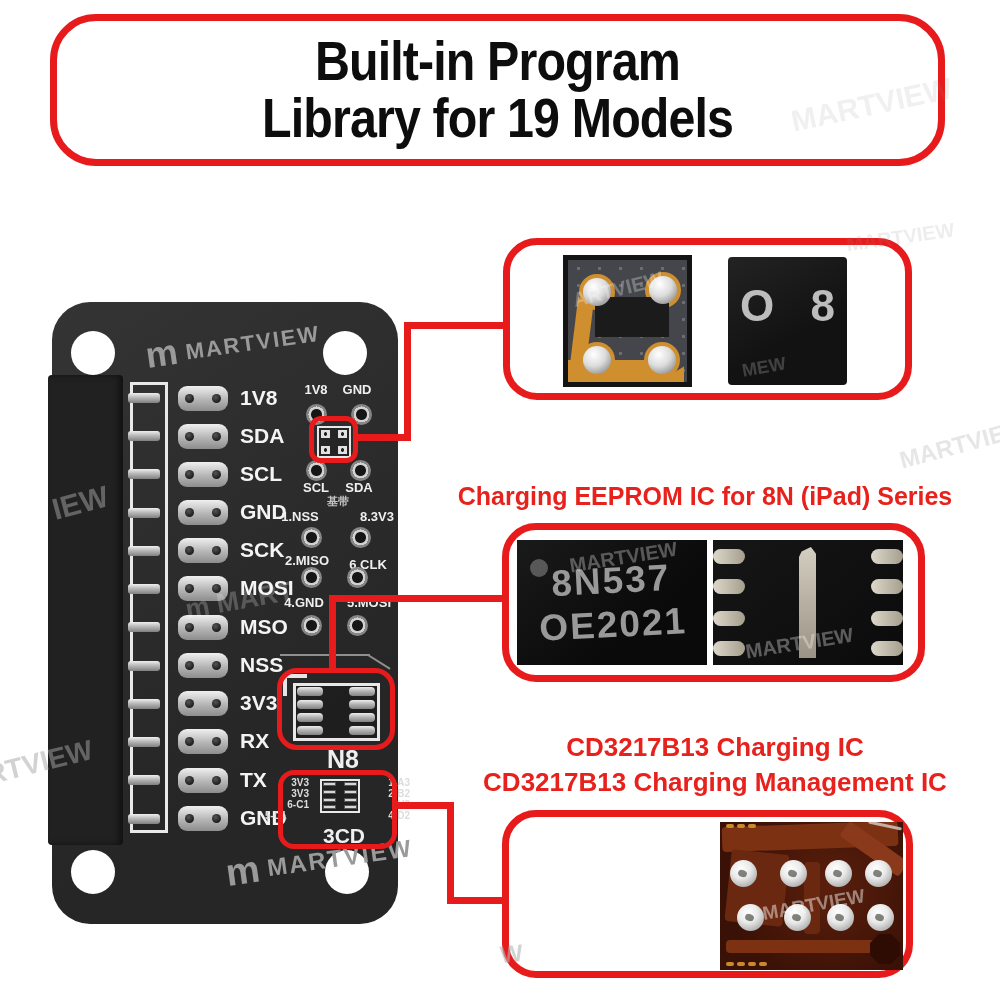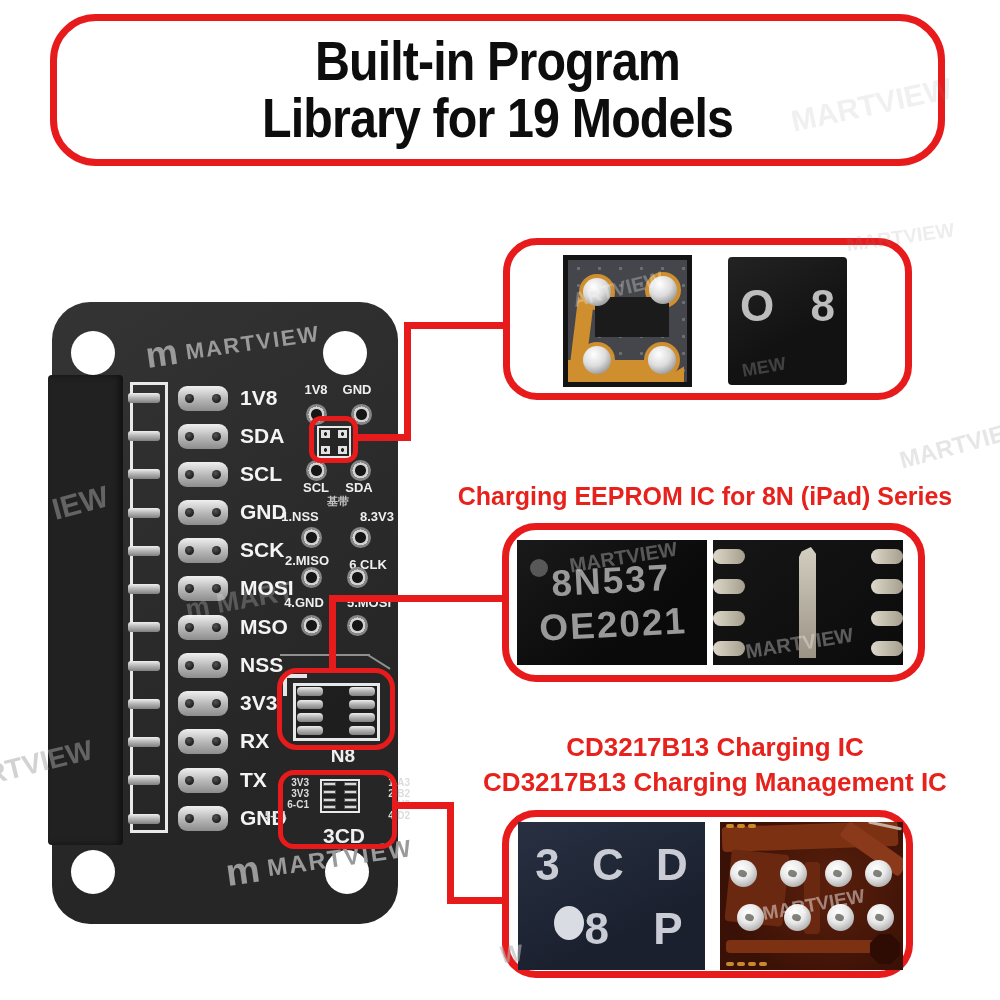--- a/index.html
+++ b/index.html
@@ -210,21 +210,21 @@
     <div class="silk" style="left:231px;top:372px;width:4px;height:22px;background:#e6e6e6;"></div>
     <div class="fp" style="left:241px;top:381px;width:87px;height:58px;border-width:3px;background:rgba(0,0,0,.2);"></div>
     <div class="n8pad" style="left:245px;top:385px;"></div>
     <div class="n8pad" style="left:245px;top:398px;"></div>
     <div class="n8pad" style="left:245px;top:411px;"></div>
     <div class="n8pad" style="left:245px;top:424px;"></div>
     <div class="n8pad" style="left:297px;top:385px;"></div>
     <div class="n8pad" style="left:297px;top:398px;"></div>
     <div class="n8pad" style="left:297px;top:411px;"></div>
     <div class="n8pad" style="left:297px;top:424px;"></div>
-    <div class="sm-label" style="left:271px;top:443px;width:40px;font-size:19px;">N8</div>
+    <div class="sm-label" style="left:271px;top:443px;width:40px;font-size:25px;">N8</div>
 
     <div class="fp" style="left:268px;top:477px;width:40px;height:34px;"></div>
     <div class="cdbar" style="left:271px;top:480px;"></div>
     <div class="cdbar" style="left:271px;top:488px;"></div>
     <div class="cdbar" style="left:271px;top:496px;"></div>
     <div class="cdbar" style="left:271px;top:503px;"></div>
     <div class="cdbar" style="left:292px;top:480px;"></div>
     <div class="cdbar" style="left:292px;top:488px;"></div>
     <div class="cdbar" style="left:292px;top:496px;"></div>
     <div class="cdbar" style="left:292px;top:503px;"></div>
@@ -310,25 +310,20 @@
     <div class="pill" style="left:158px;top:71px;"></div>
     <div class="pill" style="left:158px;top:101px;"></div>
     <div style="position:absolute;left:86px;top:7px;width:17px;height:111px;background:linear-gradient(180deg,#d3cec1,#9b9384);clip-path:polygon(15% 4%,70% 0,100% 6%,100% 100%,0 100%,0 9%);"></div>
     <div class="wm" style="left:32px;top:92px;font-size:20px;opacity:.32;transform:rotate(-9deg);color:#fff;">MARTVIEW</div>
   </div>
 
   <div class="red-label" style="left:465px;top:732px;width:500px;font-size:26px;">CD3217B13 Charging IC</div>
   <div class="red-label" style="left:465px;top:767px;width:500px;font-size:26px;">CD3217B13 Charging Management IC</div>
   <div class="red-box" style="left:502px;top:810px;width:411px;height:168px;"></div>
 
-  <div class="chip" style="left:518px;top:822px;width:187px;height:148px;background:linear-gradient(155deg,#283042,#1a202e 70%);">
-    <div class="chip-text" style="top:18px;font-size:44px;color:#c9ccd4;letter-spacing:10px;text-indent:10px;">3 C D</div>
-    <div style="position:absolute;left:36px;top:84px;width:30px;height:34px;border-radius:50%;background:#d9dce2;"></div>
-    <div class="chip-text" style="left:30px;top:82px;font-size:44px;color:#c9ccd4;letter-spacing:16px;">8 P</div>
-  </div>
 
   <div class="chip" style="left:720px;top:822px;width:183px;height:148px;background:radial-gradient(circle at 60% 45%,#5a1f0c,#3a1106 75%);">
     <div class="trace" style="left:2px;top:2px;width:176px;height:25px;background:#7d3113;transform:rotate(-2deg);"></div>
     <div class="trace" style="left:8px;top:30px;width:58px;height:72px;background:#6b2810;transform:rotate(6deg);"></div>
     <div class="trace" style="left:118px;top:18px;width:72px;height:18px;background:#8a3a1b;transform:rotate(35deg);"></div>
     <div class="trace" style="left:84px;top:40px;width:16px;height:72px;background:#6b2810;"></div>
     <div class="trace" style="left:6px;top:118px;width:152px;height:13px;background:#7d3113;"></div>
     <div class="trace" style="left:148px;top:2px;width:34px;height:3px;background:#d8d0c8;opacity:.8;transform:rotate(12deg);"></div>
     <div style="position:absolute;left:150px;top:112px;width:30px;height:30px;background:#2e0c04;clip-path:polygon(30% 0,70% 0,100% 30%,100% 70%,70% 100%,30% 100%,0 70%,0 30%);"></div>
     <div class="trace" style="left:6px;top:2px;width:8px;height:4px;background:#c98a2e;"></div>

